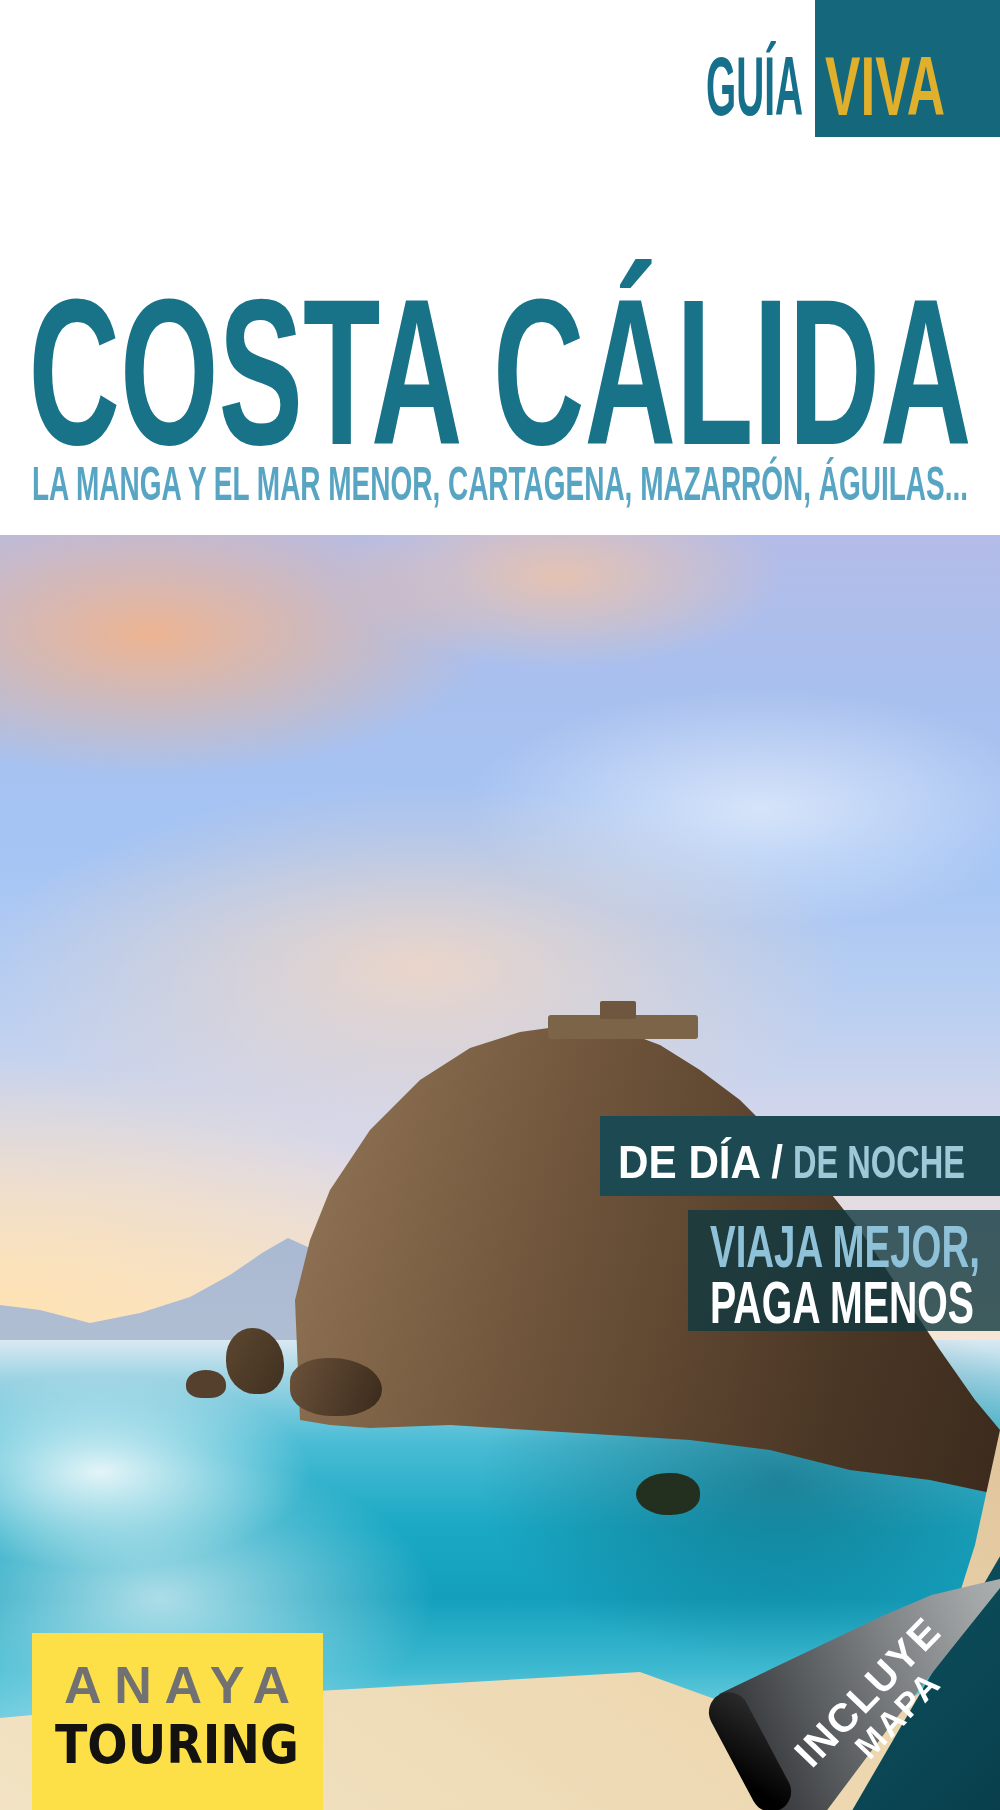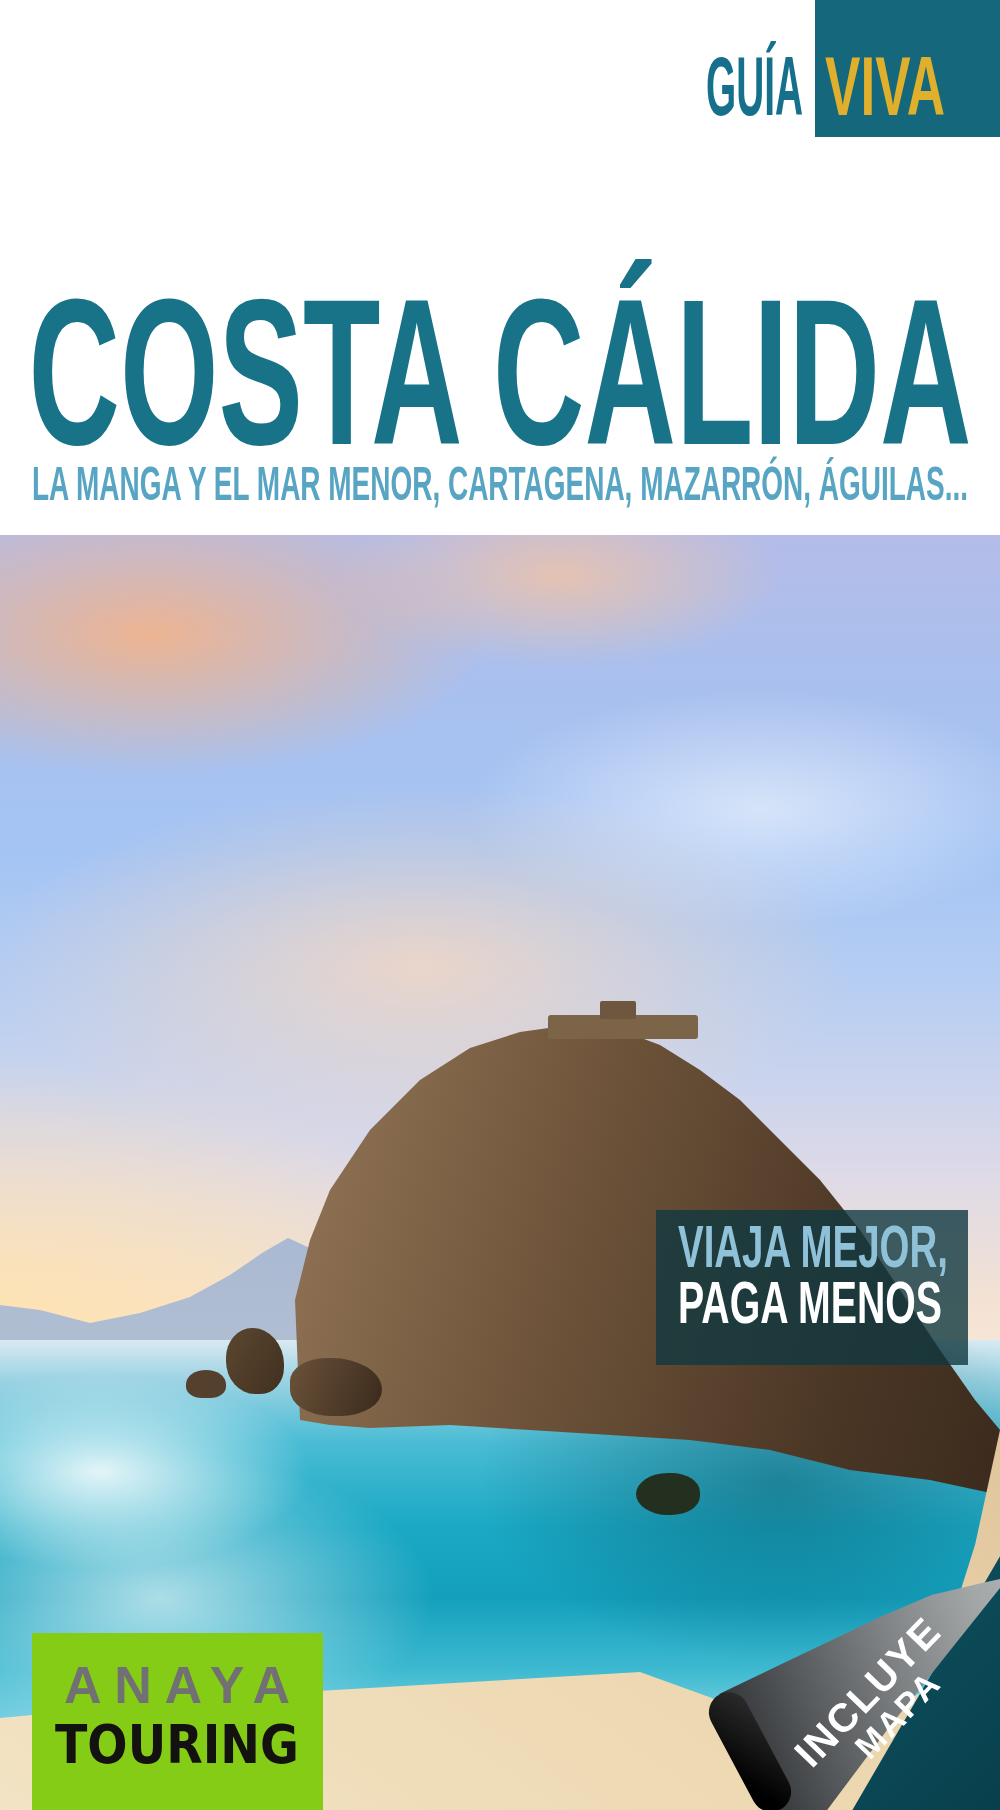--- a/index.html
+++ b/index.html
@@ -49,27 +49,27 @@
   .islet{left:636px;top:938px;width:64px;height:42px;background:#23301f;border-radius:50% 45% 45% 50%;}
   .beach{left:0;top:0;width:1000px;height:1275px;
     clip-path:polygon(0px 1275px,0px 1183px,250px 1160px,640px 1137px,745px 1175px,835px 1208px,930px 1152px,975px 1010px,1000px 895px,1000px 1275px);
     background:linear-gradient(215deg,#c2a079 0%,#dabb92 35%,#ecd6ae 65%,#f2e3c4 100%);}
 
   
   .bar-day{left:600px;top:1116px;width:400px;height:80px;background:#1D4A52;}
   .bar-day svg{position:absolute;left:18px;top:0;width:370px;height:80px;}
   .t-day{font-family:"Liberation Sans",sans-serif;font-weight:bold;font-size:46px;fill:#FFFFFF;}
   .t-night{font-family:"Liberation Sans",sans-serif;font-weight:bold;font-size:46px;fill:#9FC8D8;}
-  .bar-travel{left:656px;top:1210px;width:312px;height:155px;background:rgba(16,56,64,0.80);}
+  .bar-travel{left:688px;top:1210px;width:312px;height:121px;background:rgba(16,56,64,0.80);}
   .bar-travel svg{position:absolute;left:0;top:0;width:312px;height:131px;}
   .t-travel1{font-family:"Liberation Sans",sans-serif;font-weight:bold;font-size:60px;fill:#8FC2D8;}
   .t-travel2{font-family:"Liberation Sans",sans-serif;font-weight:bold;font-size:60px;fill:#FFFFFF;}
 
   
-  .publisher{left:32px;top:1633px;width:291px;height:177px;background:#84cc16;}
+  .publisher{left:32px;top:1633px;width:291px;height:177px;background:#fde047;}
   .publisher svg{position:absolute;left:0;top:0;width:291px;height:177px;}
   .t-anaya{font-family:"Liberation Sans",sans-serif;font-weight:bold;font-size:52px;fill:#717173;}
   .t-touring{font-family:"DejaVu Sans","Liberation Sans",sans-serif;font-weight:bold;font-size:54px;fill:#141210;}
 
   
   .curl{left:640px;top:1380px;width:360px;height:430px;}
   .curl .teal{position:absolute;left:0;top:0;width:100%;height:100%;
     clip-path:polygon(100% 41%,100% 100%,59% 100%);
     background:linear-gradient(135deg,#1A6B7A 0%,#0C4E5D 60%,#093F4C 100%);}
   .curl .gray{position:absolute;left:0;top:0;width:100%;height:100%;
@@ -108,20 +108,26 @@
     <div class="abs headland"></div>
     <div class="abs fort"></div>
     <div class="abs fort-tower"></div>
     <div class="abs rock-a"></div>
     <div class="abs rock-b"></div>
     <div class="abs rock-c"></div>
     <div class="abs beach"></div>
     <div class="abs islet"></div>
   </div>
 
+  <div class="abs bar-day">
+    <svg viewBox="0 0 370 80">
+      <text class="t-day" x="0" y="62" textLength="165" lengthAdjust="spacingAndGlyphs">DE DÍA /</text>
+      <text class="t-night" x="175" y="62" textLength="172" lengthAdjust="spacingAndGlyphs">DE NOCHE</text>
+    </svg>
+  </div>
 
   <div class="abs bar-travel">
     <svg viewBox="0 0 312 131">
       <text class="t-travel1" x="22" y="57" textLength="270" lengthAdjust="spacingAndGlyphs">VIAJA MEJOR,</text>
       <text class="t-travel2" x="22" y="113" textLength="264" lengthAdjust="spacingAndGlyphs">PAGA MENOS</text>
     </svg>
   </div>
 
   <div class="abs publisher">
     <svg viewBox="0 0 291 177">

